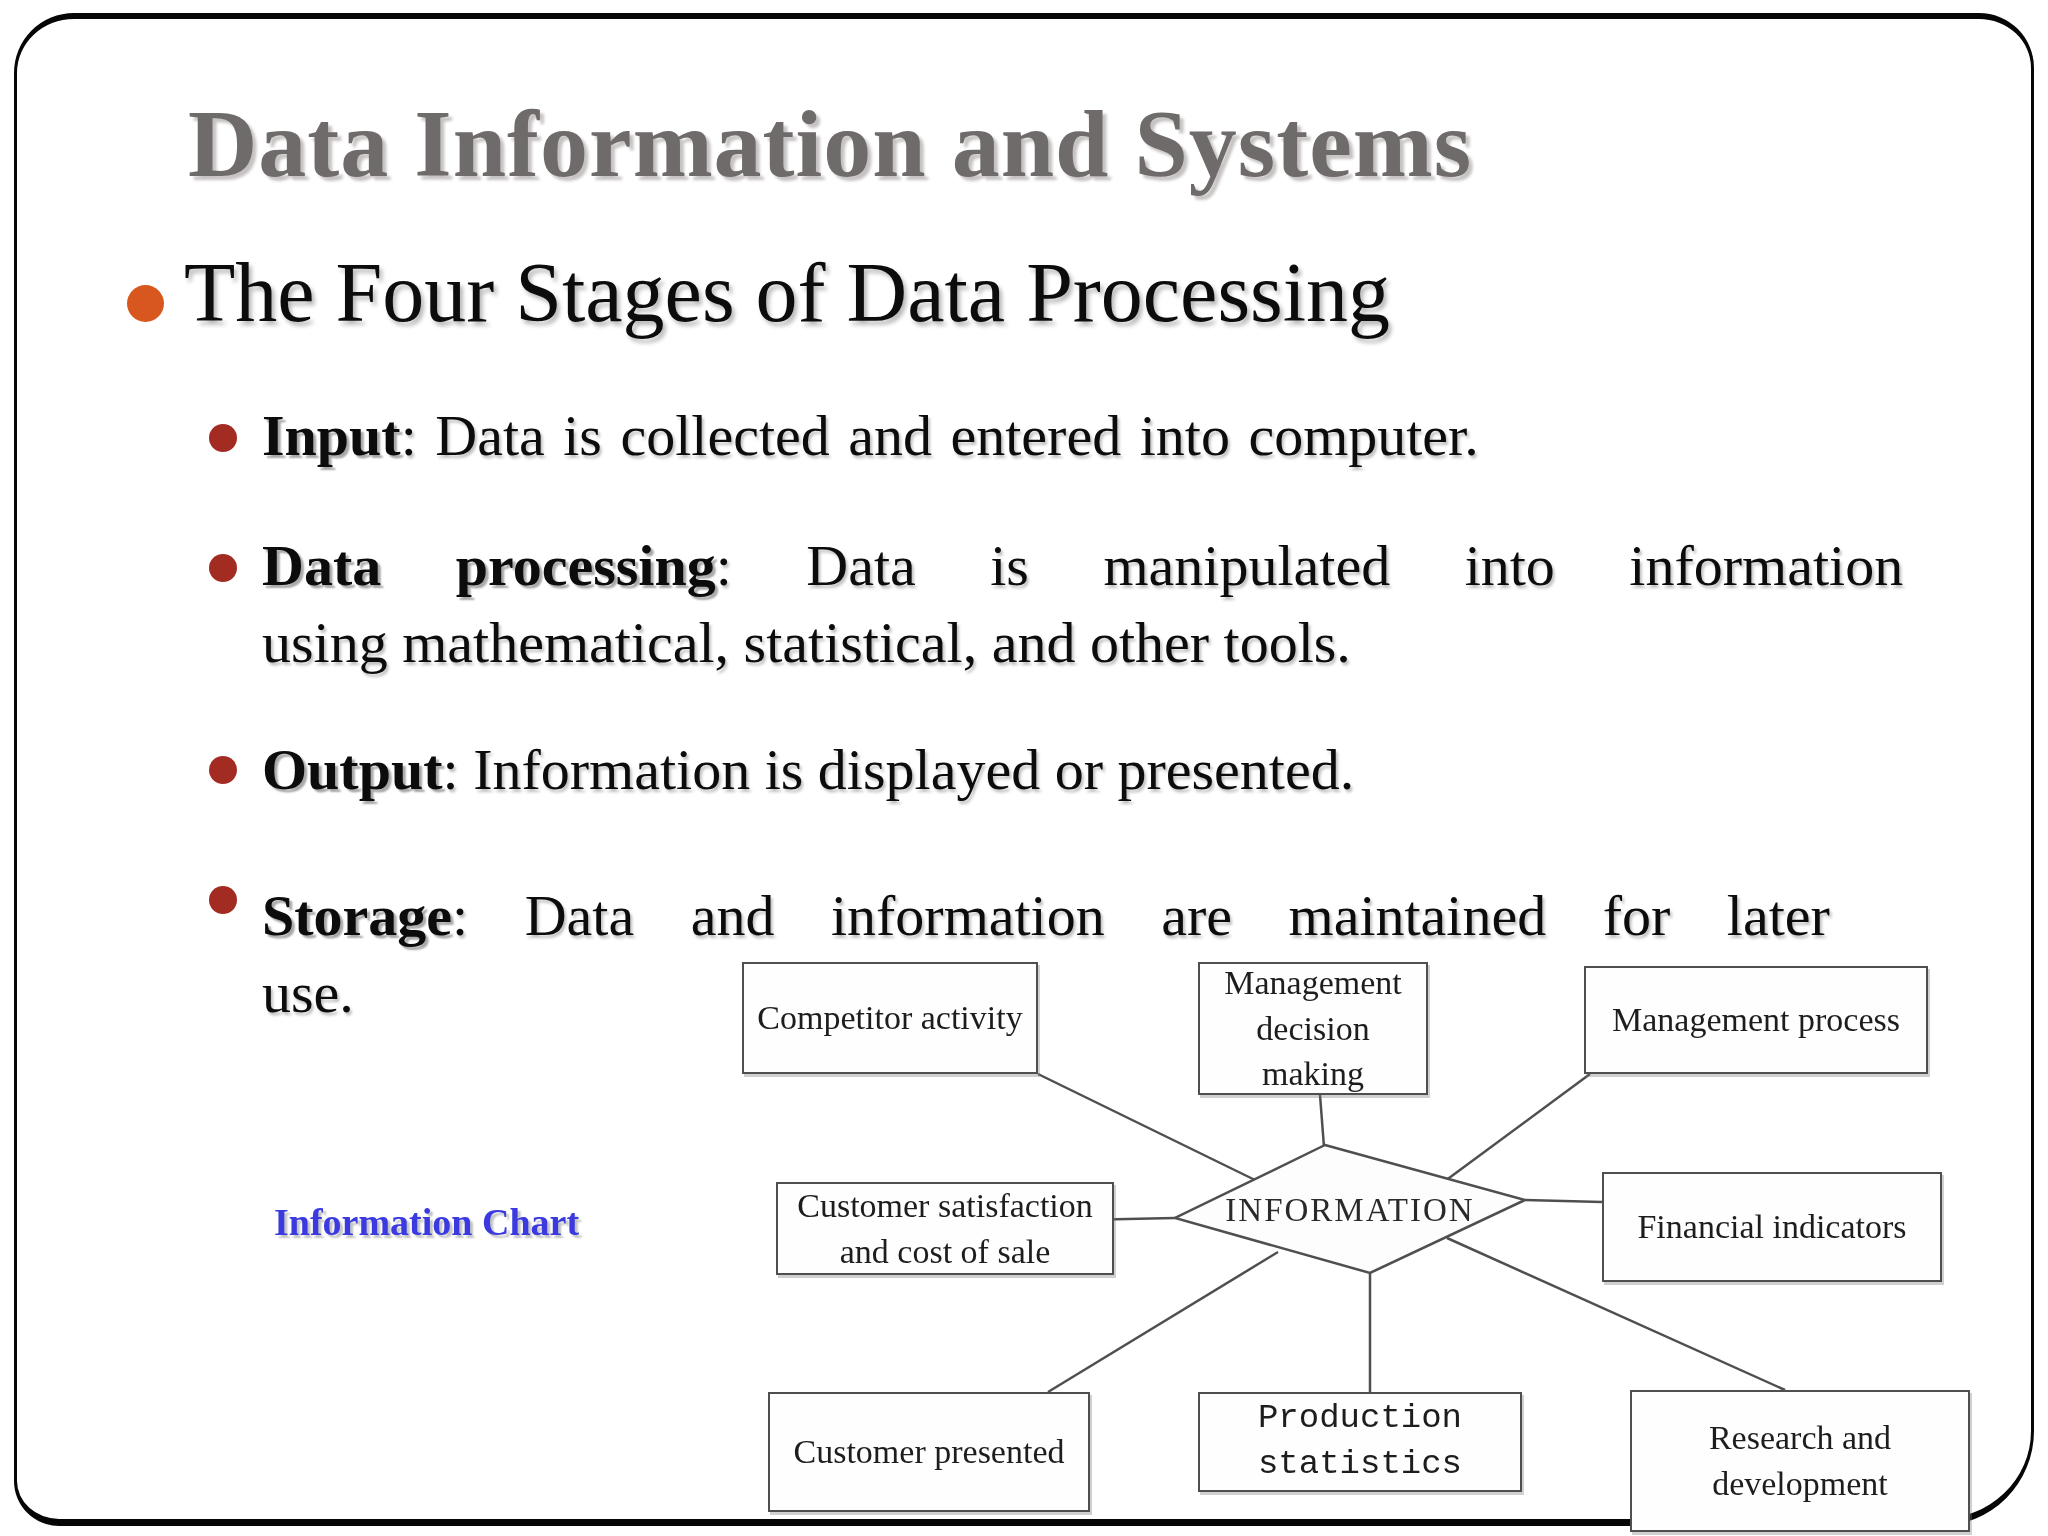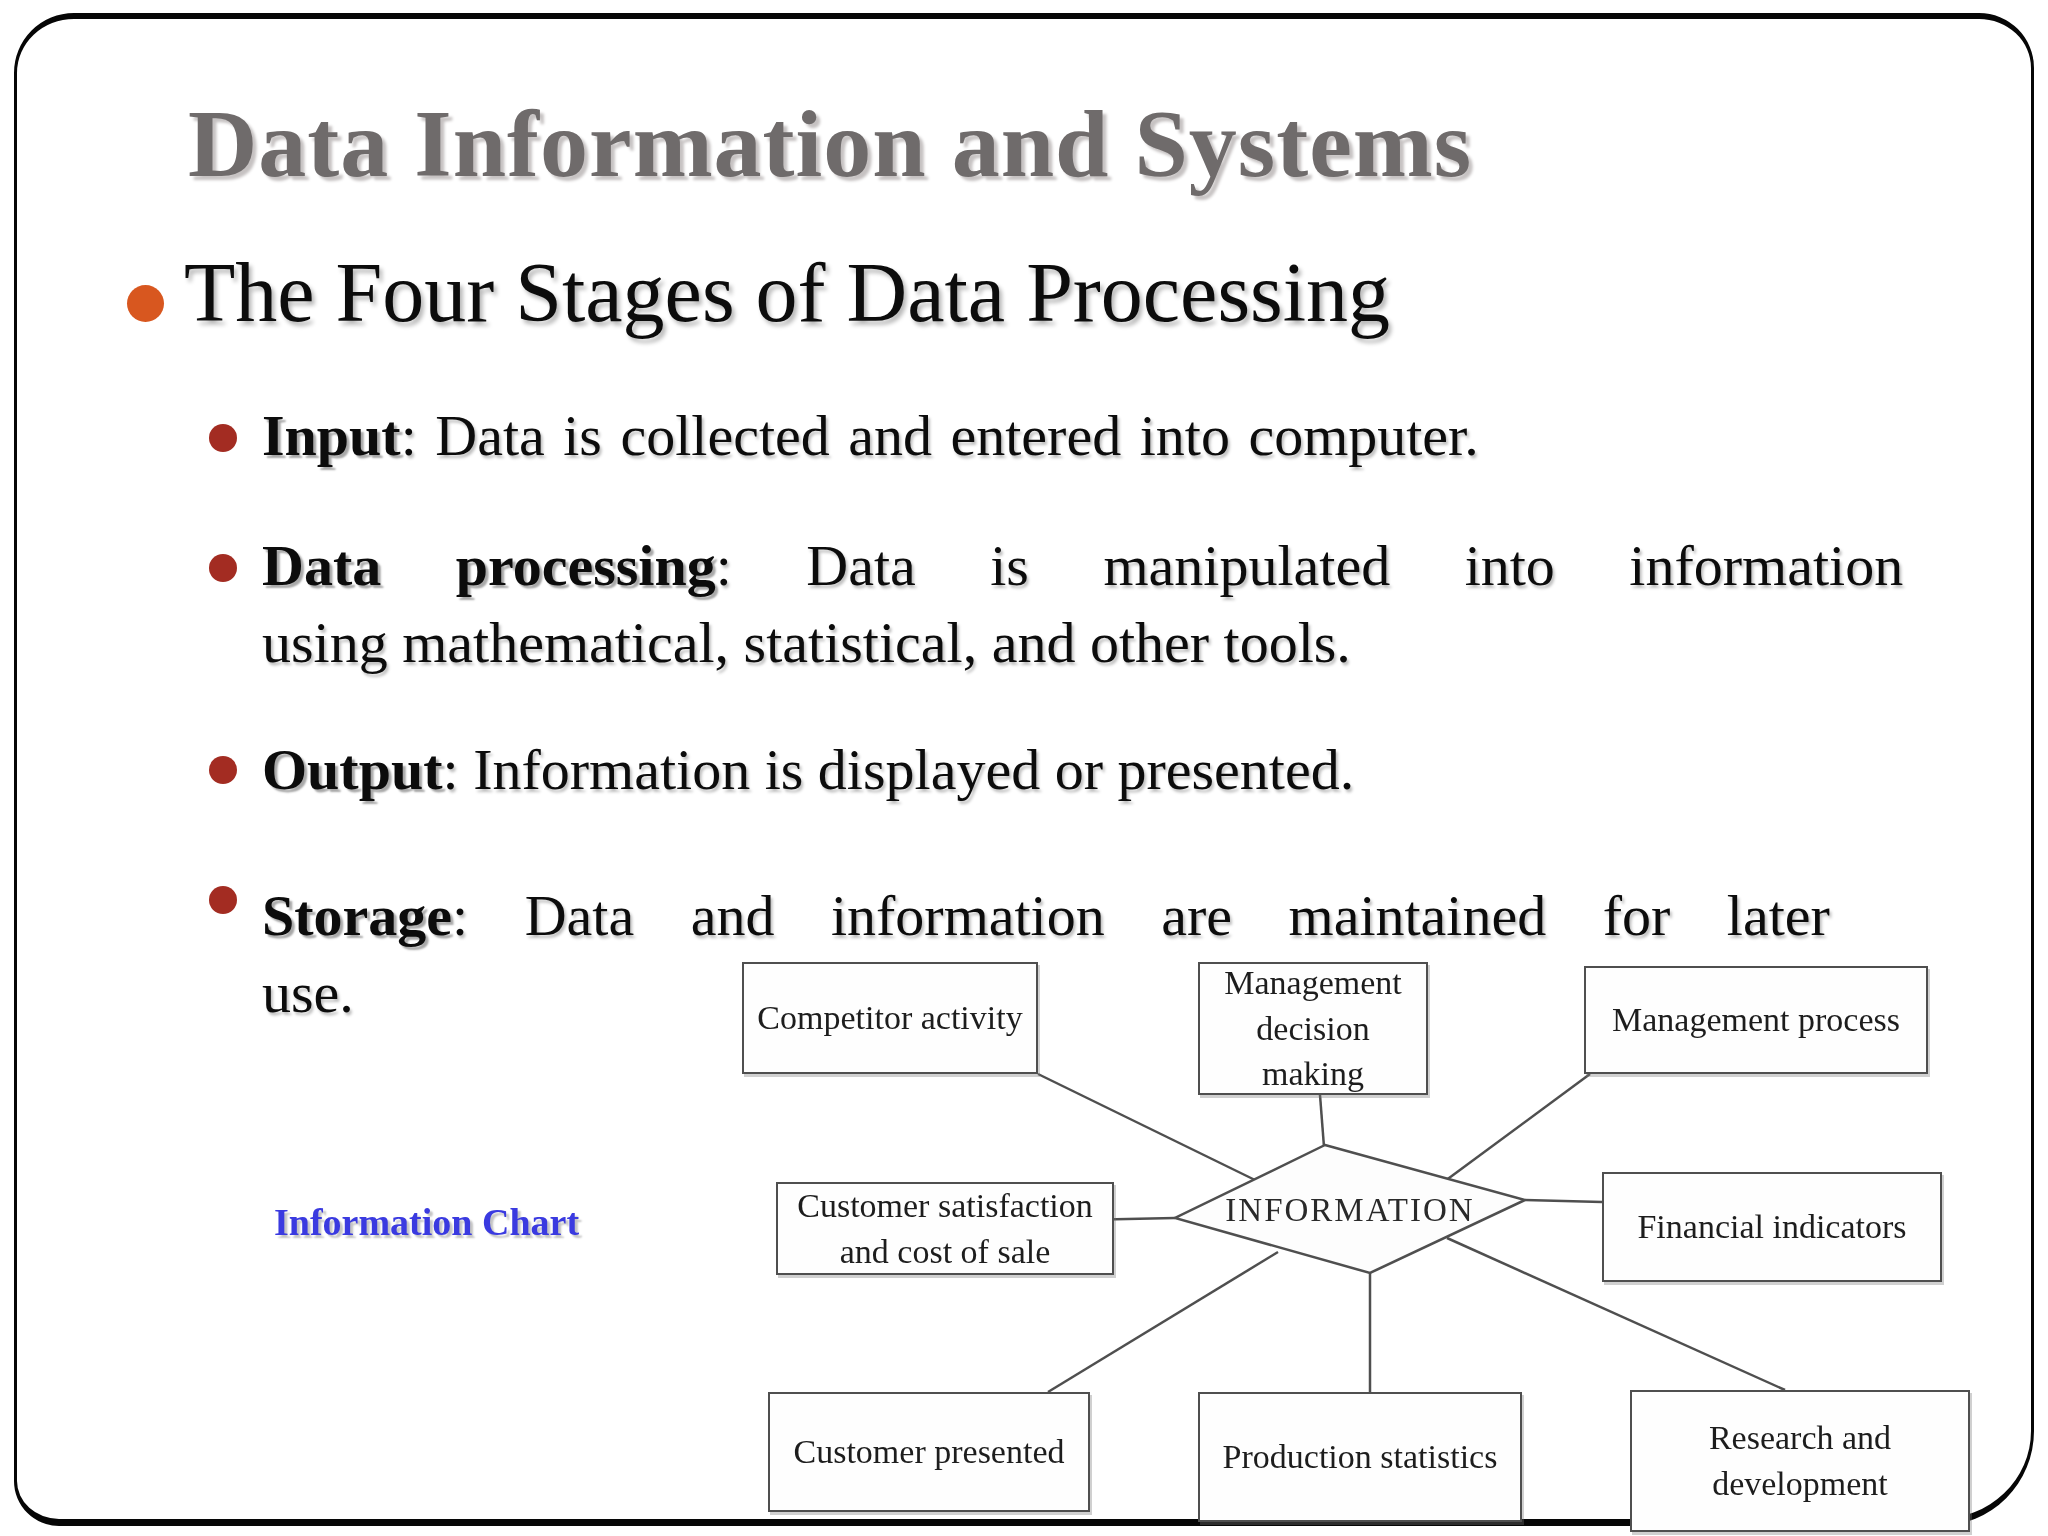--- a/index.html
+++ b/index.html
@@ -40,21 +40,21 @@
   .node{position:absolute;background:#fefefe;border:2px solid #4f4f4f;
         box-shadow:2px 3px 0 rgba(120,120,120,.35);
         display:flex;align-items:center;justify-content:center;text-align:center;
         font-size:34px;line-height:1.35;color:#1d1d1d;box-sizing:border-box;}
   .n-competitor{left:742px;top:962px;width:296px;height:112px;padding:0 2px;}
   .n-decision{left:1198px;top:962px;width:230px;height:133px;padding:0 10px;}
   .n-process{left:1584px;top:966px;width:344px;height:108px;}
   .n-custsat{left:742px;top:1182px;width:338px;height:93px;padding:0 8px;margin-left:34px;}
   .n-financial{left:1602px;top:1172px;width:340px;height:110px;text-align:right;}
   .n-custdb{left:768px;top:1392px;width:322px;height:120px;}
-  .n-prodstats{left:1198px;top:1392px;width:324px;height:130px;}
+  .n-prodstats{left:1198px;top:1392px;width:324px;height:100px;font-family:Liberation Mono, monospace;}
   .n-rnd{left:1630px;top:1390px;width:340px;height:142px;padding:0 55px;}
 
   .diamond-label{position:absolute;left:1200px;top:1192px;width:300px;
                  text-align:center;font-size:33px;letter-spacing:2px;color:#2a2a2a;}
 </style>
 </head>
 <body>
 
 <div class="slide">
 

